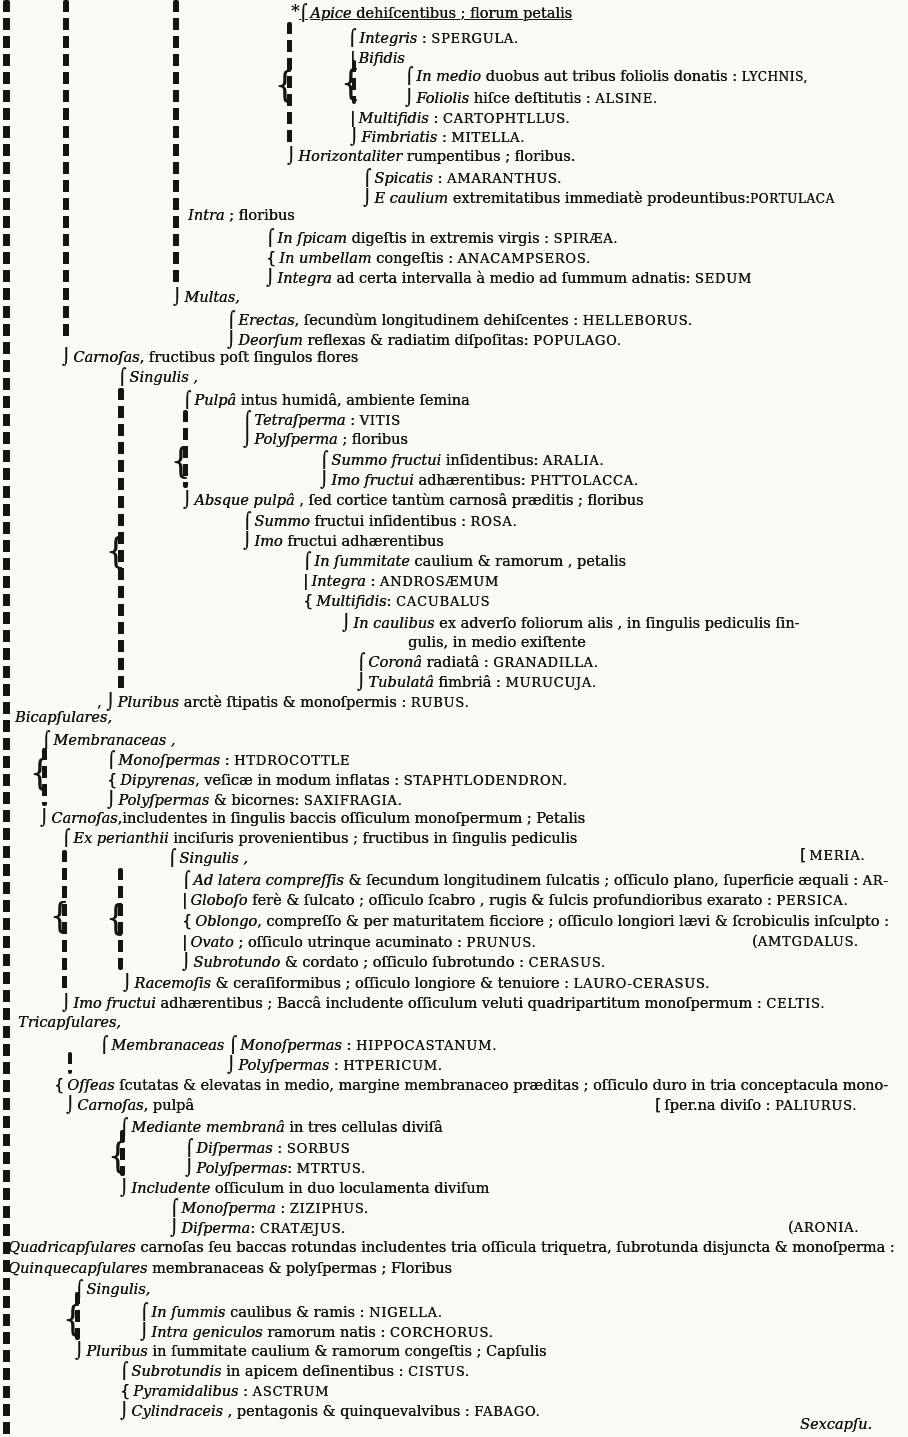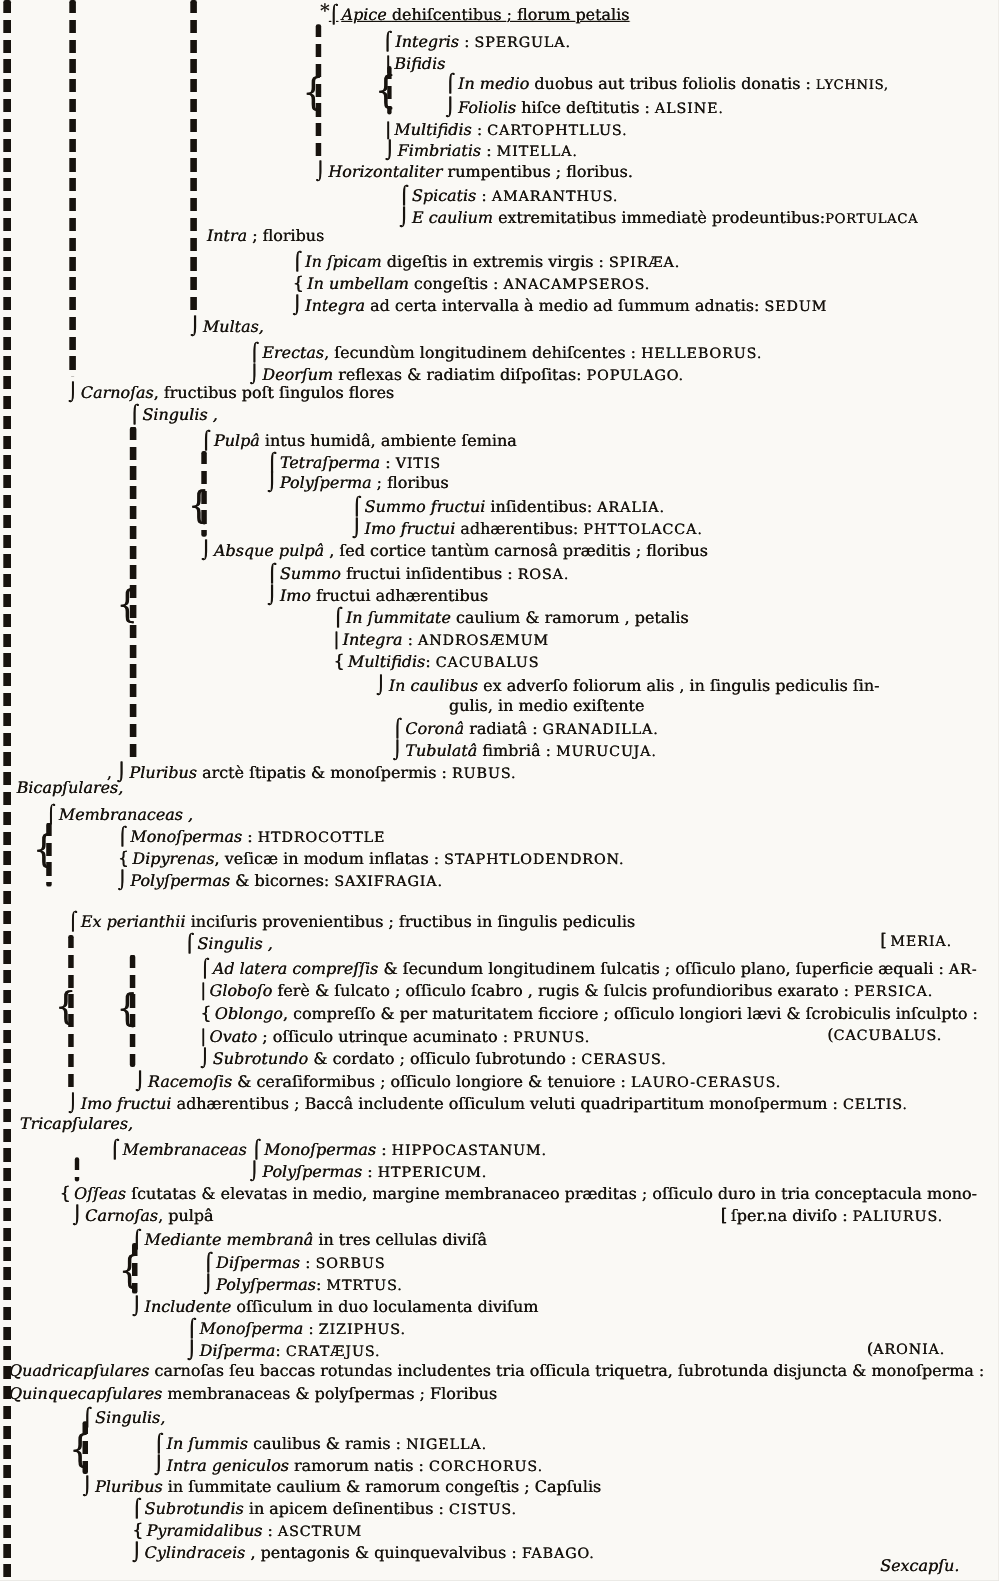--- a/index.html
+++ b/index.html
@@ -54,28 +54,29 @@
     <div class="line" style="left: 303px; top: 613px; margin-left: 39px;"><span class="seg-b">⌡</span><span class="seg-i">In caulibus </span><span class="seg-r">ex adverſo foliorum alis , in ſingulis pediculis ſin-</span></div>
     <div class="line" style="left: 408px; top: 633px;"><span class="seg-r">gulis, in  medio exiſtente</span></div>
     <div class="line" style="left: 357px; top: 652px;"><span class="seg-b">⌠</span><span class="seg-i">Coronâ </span><span class="seg-r">radiatâ : </span><span class="seg-c">GRANADILLA.</span></div>
     <div class="line" style="left: 357px; top: 672px;"><span class="seg-b">⌡</span><span class="seg-i">Tubulatâ </span><span class="seg-r">fimbriâ : </span><span class="seg-c">MURUCUJA.</span></div>
     <div class="line" style="left: 97px; top: 692px;"><span class="seg-r">, </span><span class="seg-b">⌡</span><span class="seg-i">Pluribus </span><span class="seg-r">arctè ſtipatis &amp; monoſpermis : </span><span class="seg-c">RUBUS.</span></div>
     <div class="line" style="left: 15px; top: 708px;"><span class="seg-i">Bicapſulares,</span></div>
     <div class="line" style="left: 42px; top: 730px;"><span class="seg-b">⌠</span><span class="seg-i">Membranaceas ,</span></div>
     <div class="line" style="left: 107px; top: 750px;"><span class="seg-b">⌠</span><span class="seg-i">Monoſpermas</span><span class="seg-r"> : </span><span class="seg-c">HTDROCOTTLE</span></div>
     <div class="line" style="left: 107px; top: 770px;"><span class="seg-b">{</span><span class="seg-i">Dipyrenas</span><span class="seg-r">, veſicæ in modum inflatas : </span><span class="seg-c">STAPHTLODENDRON.</span></div>
     <div class="line" style="left: 107px; top: 790px;"><span class="seg-b">⌡</span><span class="seg-i">Polyſpermas</span><span class="seg-r"> &amp; bicornes: </span><span class="seg-c">SAXIFRAGIA.</span></div>
+    <div class="line" style="left: 40px; top: 808px;"><span class="seg-b">⌡</span><span class="seg-i">Carnoſas</span><span class="seg-r">,includentes in ſingulis baccis oſſiculum monoſpermum ; Petalis</span></div>
     <div class="line" style="left: 62px; top: 828px;"><span class="seg-b">⌠</span><span class="seg-i">Ex perianthii </span><span class="seg-r">inciſuris provenientibus ; fructibus in ſingulis pediculis</span></div>
     <div class="line" style="left: 168px; top: 848px;"><span class="seg-b">⌠</span><span class="seg-i">Singulis ,</span></div>
     <div class="line" style="left: 800px; top: 845px;"><span class="seg-b">[</span><span class="seg-c">MERIA.</span></div>
     <div class="line" style="left: 182px; top: 870px;"><span class="seg-b">⌠</span><span class="seg-i">Ad latera compreſſis </span><span class="seg-r">&amp; ſecundum longitudinem ſulcatis ; oſſiculo plano, ſuperficie æquali : </span><span class="seg-c">AR-</span></div>
     <div class="line" style="left: 182px; top: 890px;"><span class="seg-b">|</span><span class="seg-i">Globoſo </span><span class="seg-r">ferè &amp; ſulcato ; oſſiculo ſcabro , rugis &amp; ſulcis profundioribus exarato : </span><span class="seg-c">PERSICA.</span></div>
     <div class="line" style="left: 182px; top: 911px;"><span class="seg-b">{</span><span class="seg-i">Oblongo</span><span class="seg-r">, compreſſo &amp; per maturitatem ficciore ; oſſiculo longiori lævi &amp; ſcrobiculis inſculpto :</span></div>
     <div class="line" style="left: 182px; top: 932px;"><span class="seg-b">|</span><span class="seg-i">Ovato</span><span class="seg-r"> ; oſſiculo utrinque acuminato : </span><span class="seg-c">PRUNUS.</span></div>
-    <div class="line" style="left: 752px; top: 932px;"><span class="seg-r">(</span><span class="seg-c">CACUBALUS.</span></div>
+    <div class="line" style="left: 752px; top: 932px;"><span class="seg-r">(</span><span class="seg-c">AMTGDALUS.</span></div>
     <div class="line" style="left: 182px; top: 952px;"><span class="seg-b">⌡</span><span class="seg-i">Subrotundo </span><span class="seg-r">&amp; cordato ; oſſiculo ſubrotundo : </span><span class="seg-c">CERASUS.</span></div>
     <div class="line" style="left: 123px; top: 973px;"><span class="seg-b">⌡</span><span class="seg-i">Racemoſis </span><span class="seg-r">&amp; ceraſiformibus ; oſſiculo longiore &amp; tenuiore : </span><span class="seg-c">LAURO-CERASUS.</span></div>
     <div class="line" style="left: 62px; top: 993px;"><span class="seg-b">⌡</span><span class="seg-i">Imo fructui </span><span class="seg-r">adhærentibus ; Baccâ includente oſſiculum veluti quadripartitum monoſpermum : </span><span class="seg-c">CELTIS.</span></div>
     <div class="line" style="left: 18px; top: 1013px;"><span class="seg-i">Tricapſulares,</span></div>
     <div class="line" style="left: 100px; top: 1035px;"><span class="seg-b">⌠</span><span class="seg-i">Membranaceas </span><span class="seg-b">⌠</span><span class="seg-i">Monoſpermas</span><span class="seg-r"> : </span><span class="seg-c">HIPPOCASTANUM.</span></div>
     <div class="line" style="left: 227px; top: 1055px;"><span class="seg-b">⌡</span><span class="seg-i">Polyſpermas</span><span class="seg-r"> : </span><span class="seg-c">HTPERICUM.</span></div>
     <div class="line" style="left: 54px; top: 1075px;"><span class="seg-b">{</span><span class="seg-i">Oſſeas </span><span class="seg-r">ſcutatas &amp; elevatas in medio, margine membranaceo præditas ; oſſiculo duro in tria conceptacula mono-</span></div>
     <div class="line" style="left: 66px; top: 1095px;"><span class="seg-b">⌡</span><span class="seg-i">Carnoſas</span><span class="seg-r">, pulpâ</span></div>
     <div class="line" style="left: 655px; top: 1095px;"><span class="seg-b">[</span><span class="seg-r">ſper.na diviſo : </span><span class="seg-c">PALIURUS.</span></div>
     <div class="line" style="left: 120px; top: 1117px;"><span class="seg-b">⌠</span><span class="seg-i">Mediante membranâ </span><span class="seg-r">in tres cellulas diviſâ</span></div>

